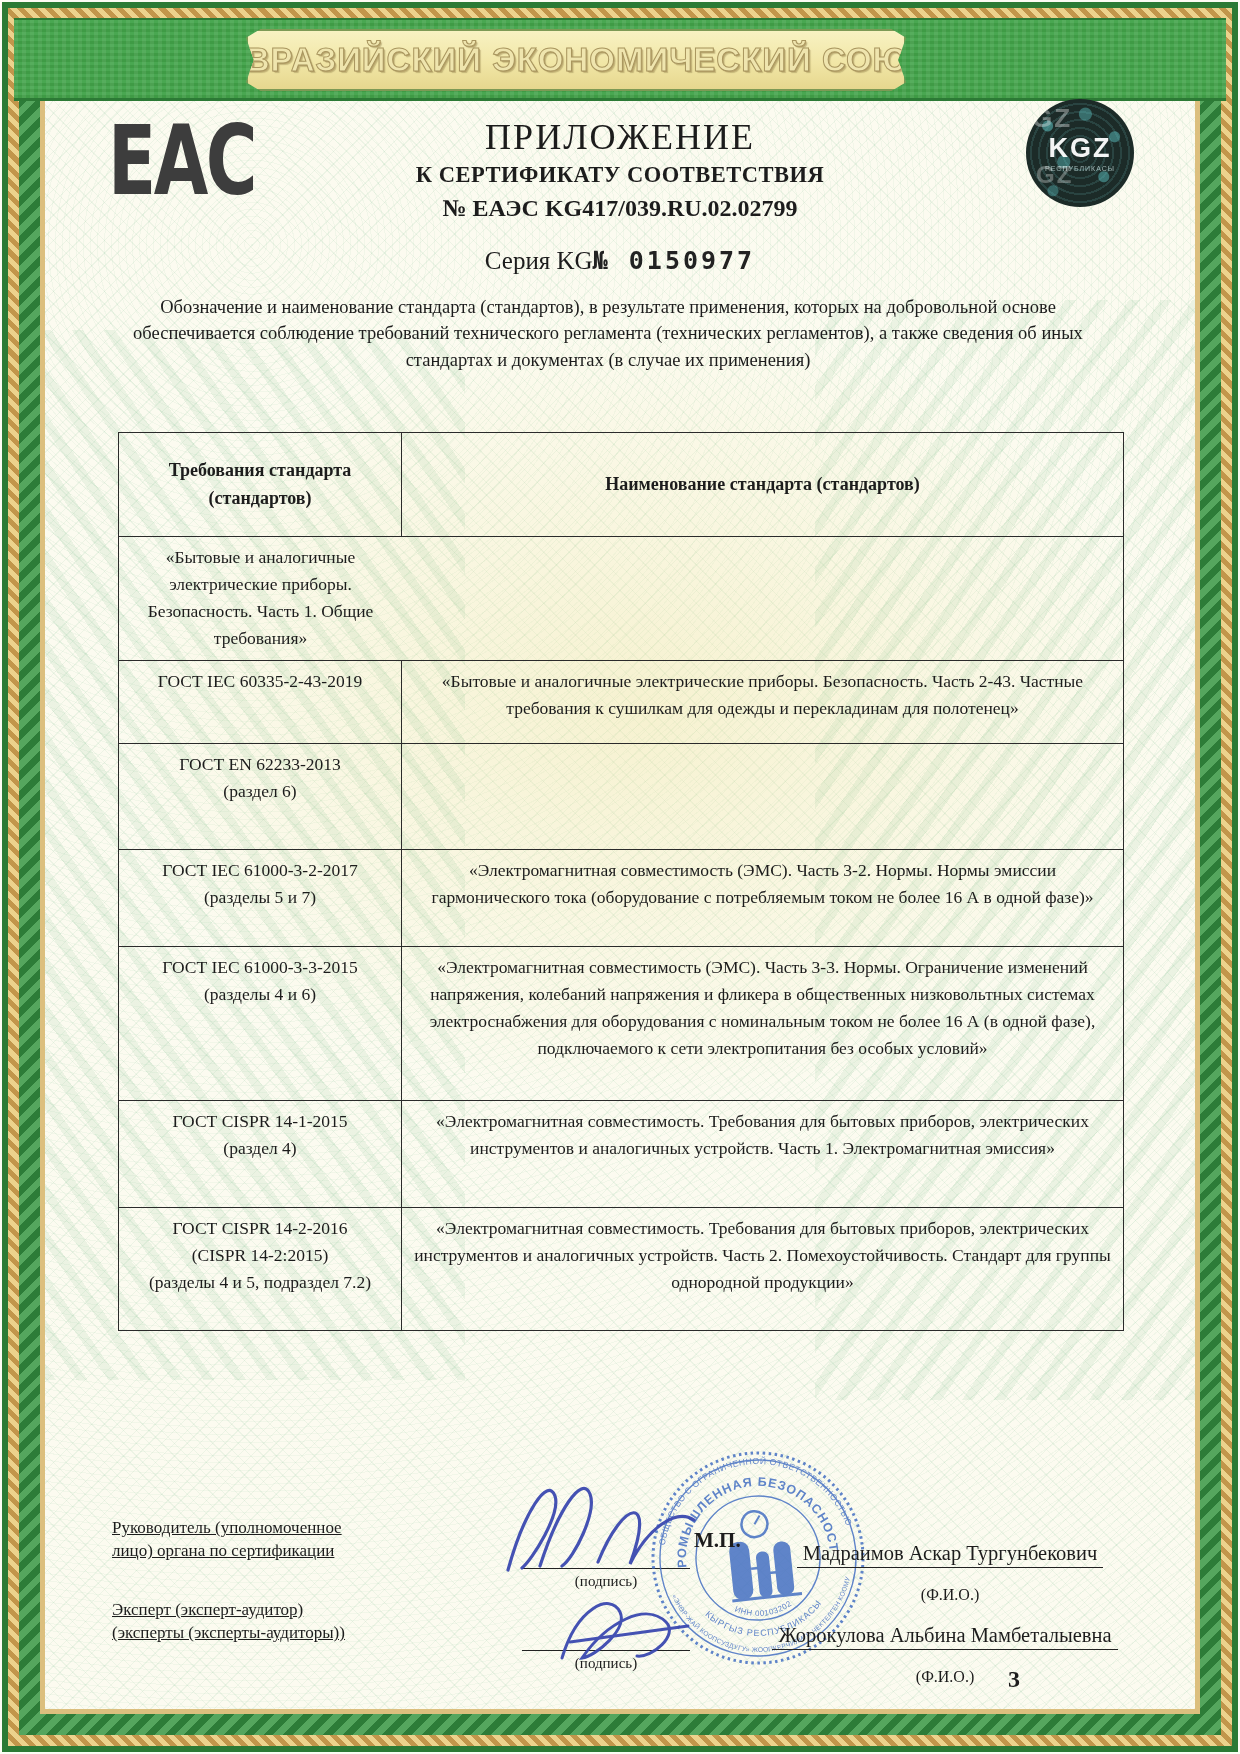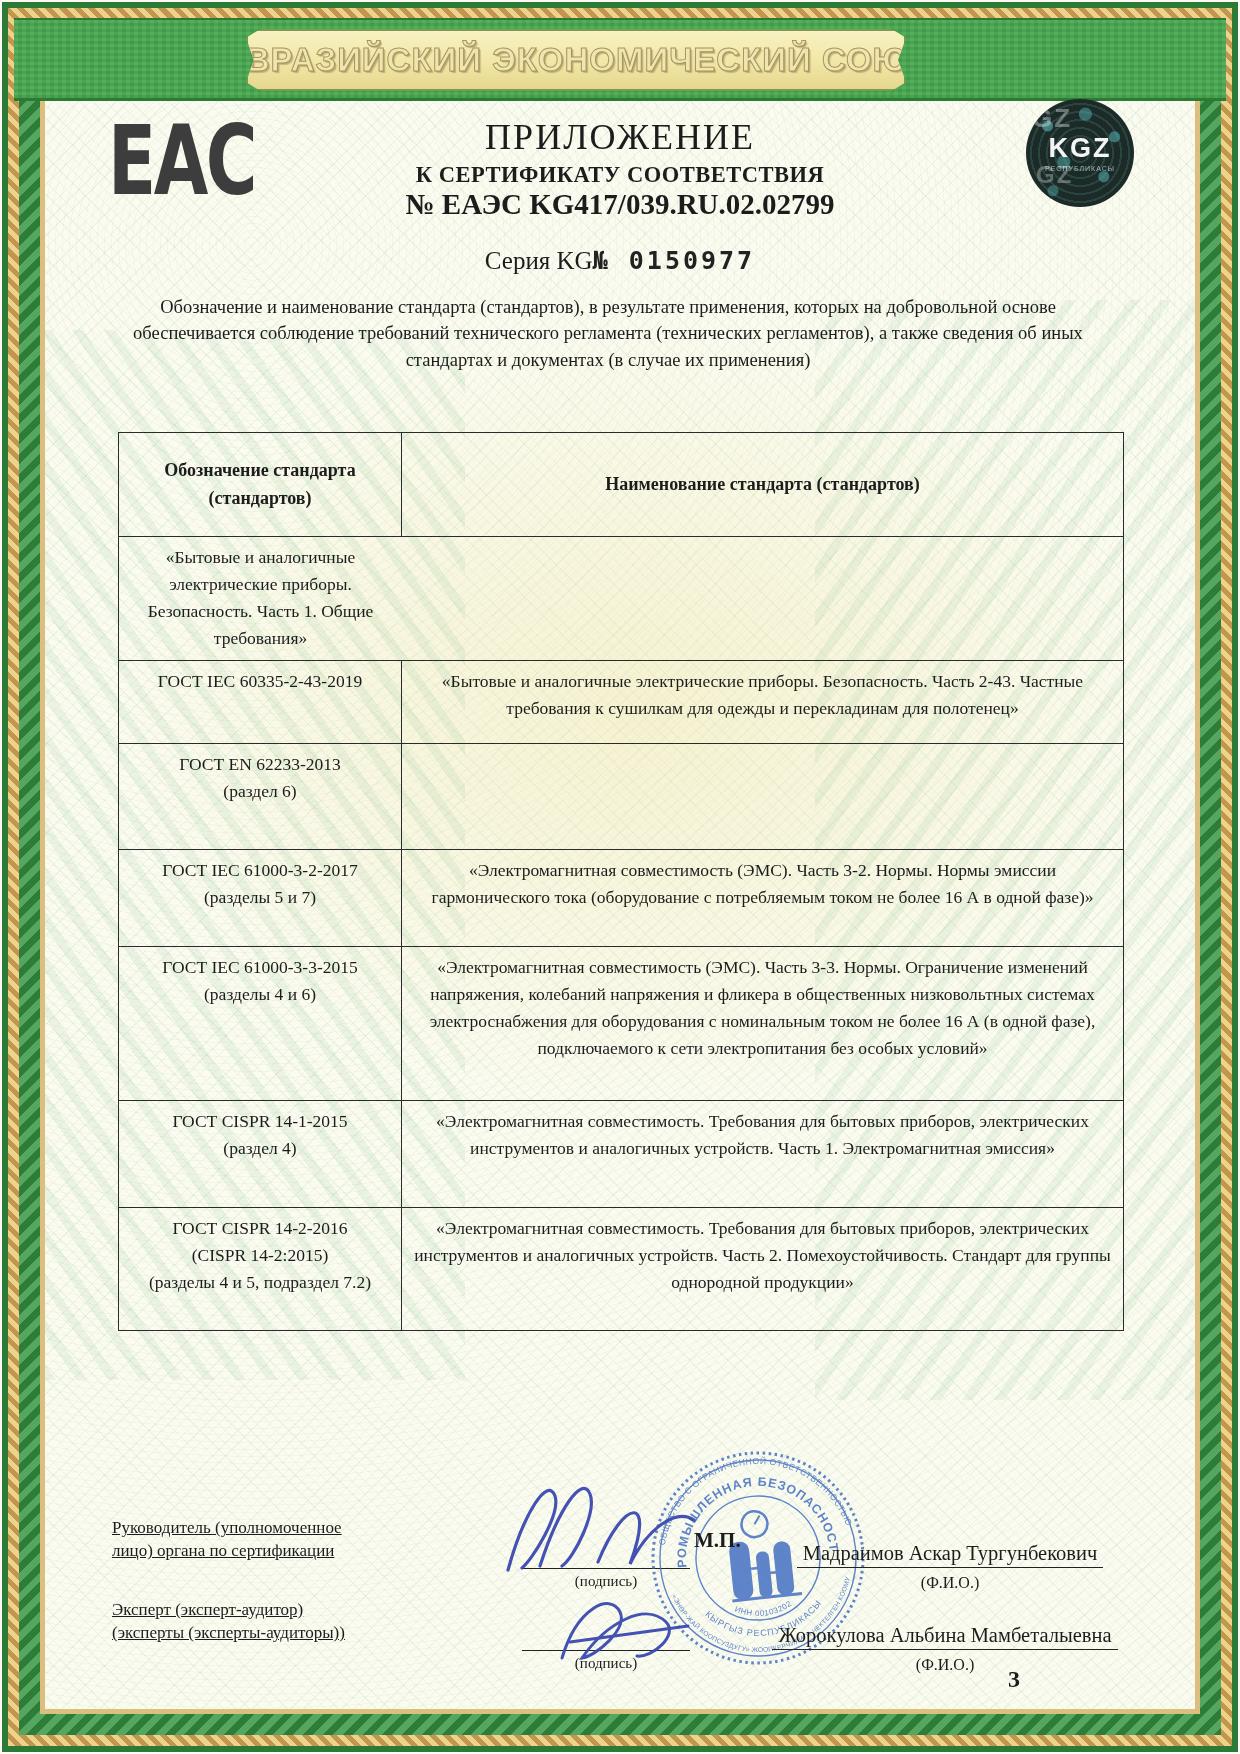--- a/index.html
+++ b/index.html
@@ -76,21 +76,21 @@
     font-weight:bold;font-size:26px;color:rgba(255,255,255,0.35);letter-spacing:2px;}
   .kgz-emblem .ghost2{position:absolute;left:10px;bottom:18px;font-family:"Liberation Sans",sans-serif;
     font-weight:bold;font-size:24px;color:rgba(255,255,255,0.30);letter-spacing:2px;}
   .kgz-emblem .tiny{position:absolute;left:0;right:0;top:66px;text-align:center;
     font-family:"Liberation Sans",sans-serif;font-size:7px;color:rgba(210,235,235,0.70);letter-spacing:1px;}
 
   
   .doc-head{position:absolute;left:220px;right:220px;top:118px;text-align:center;z-index:1;}
   .doc-title{font-size:36px;letter-spacing:2px;line-height:1.1;}
   .doc-subtitle{font-size:22.5px;font-weight:bold;margin-top:4px;letter-spacing:0.5px;}
-  .doc-number{font-size:29px;font-weight:bold;}
+  .doc-number{font-size:24px;font-weight:bold;margin-top:7px;}
   .series-line{position:absolute;left:0;right:0;top:246px;display:flex;justify-content:center;gap:0;align-items:baseline;}
   .series-label{font-size:25px;}
   .series-number{font-family:"DejaVu Sans Mono",monospace;font-weight:bold;font-size:25px;letter-spacing:3px;color:#222;}
   .intro-text{position:absolute;left:98px;width:1020px;top:294px;text-align:center;font-size:18.5px;line-height:1.42;}
 
   
   .std-table{position:absolute;left:118px;top:432px;width:1004px;border:1.6px solid #2b2b2b;z-index:1;}
   .trow{display:grid;grid-template-columns:283px 1fr;border-top:1.6px solid #2b2b2b;}
   .trow:first-child{border-top:none;}
   .cell{padding:7px 10px;text-align:center;font-size:17.5px;line-height:1.55;}
@@ -104,21 +104,21 @@
   .sig-label{position:absolute;left:112px;font-size:17px;line-height:1.38;white-space:pre-line;z-index:1;text-decoration:underline;}
   .head-label{top:1516px;}
   .expert-label{top:1598px;}
   .sig-line{position:absolute;left:522px;width:168px;border-bottom:1.6px solid #222;z-index:1;}
   .line1{top:1568px;} .line2{top:1650px;}
   .sig-caption{position:absolute;left:522px;width:168px;text-align:center;font-size:15px;z-index:1;}
   .cap1{top:1573px;} .cap2{top:1655px;}
   .mp-label{position:absolute;left:694px;top:1528px;font-size:21px;font-weight:bold;z-index:5;}
   .name-block{position:absolute;text-align:center;z-index:4;}
   .name-text{font-size:20.5px;border-bottom:1.6px solid #222;display:inline-block;padding:0 6px 2px;}
-  .fio-caption{font-size:16px;margin-top:6px;}
+  .fio-caption{font-size:16px;margin-top:18px;}
   .head-name-block{left:760px;width:380px;top:1542px;}
   .expert-name-block{left:740px;width:410px;top:1624px;}
   .page-number{position:absolute;left:1008px;top:1666px;font-size:24px;font-weight:bold;z-index:1;}
   .sig-svg{position:absolute;z-index:3;}
   .stamp-svg{position:absolute;left:646px;top:1446px;z-index:2;opacity:0.88;transform:rotate(-6deg);}
 </style>
 </head>
 <body>
 
 <div class="page">
@@ -154,21 +154,21 @@
 
   <div class="series-line">
     <span class="series-label">Серия KG</span>
     <span class="series-number">№ 0150977</span>
   </div>
 
   <div class="intro-text">Обозначение и наименование стандарта (стандартов), в результате применения, которых на добровольной основе обеспечивается соблюдение требований технического регламента (технических регламентов), а также сведения об иных стандартах и документах (в случае их применения)</div>
 
   <div class="std-table">
     <div class="trow head">
-      <div class="cell c1">Обозначение стандарта (стандартов)</div>
+      <div class="cell c1">Требования стандарта (стандартов)</div>
       <div class="cell">Наименование стандарта (стандартов)</div>
     </div>
     <div class="trow r1">
       <div class="cell">«Бытовые и аналогичные электрические приборы. Безопасность. Часть 1. Общие требования»</div>
     </div>
     <div class="trow r2">
       <div class="cell c1">ГОСТ IEC 60335-2-43-2019</div>
       <div class="cell">«Бытовые и аналогичные электрические приборы. Безопасность. Часть 2-43. Частные требования к сушилкам для одежды и перекладинам для полотенец»</div>
     </div>
     <div class="trow r3">

